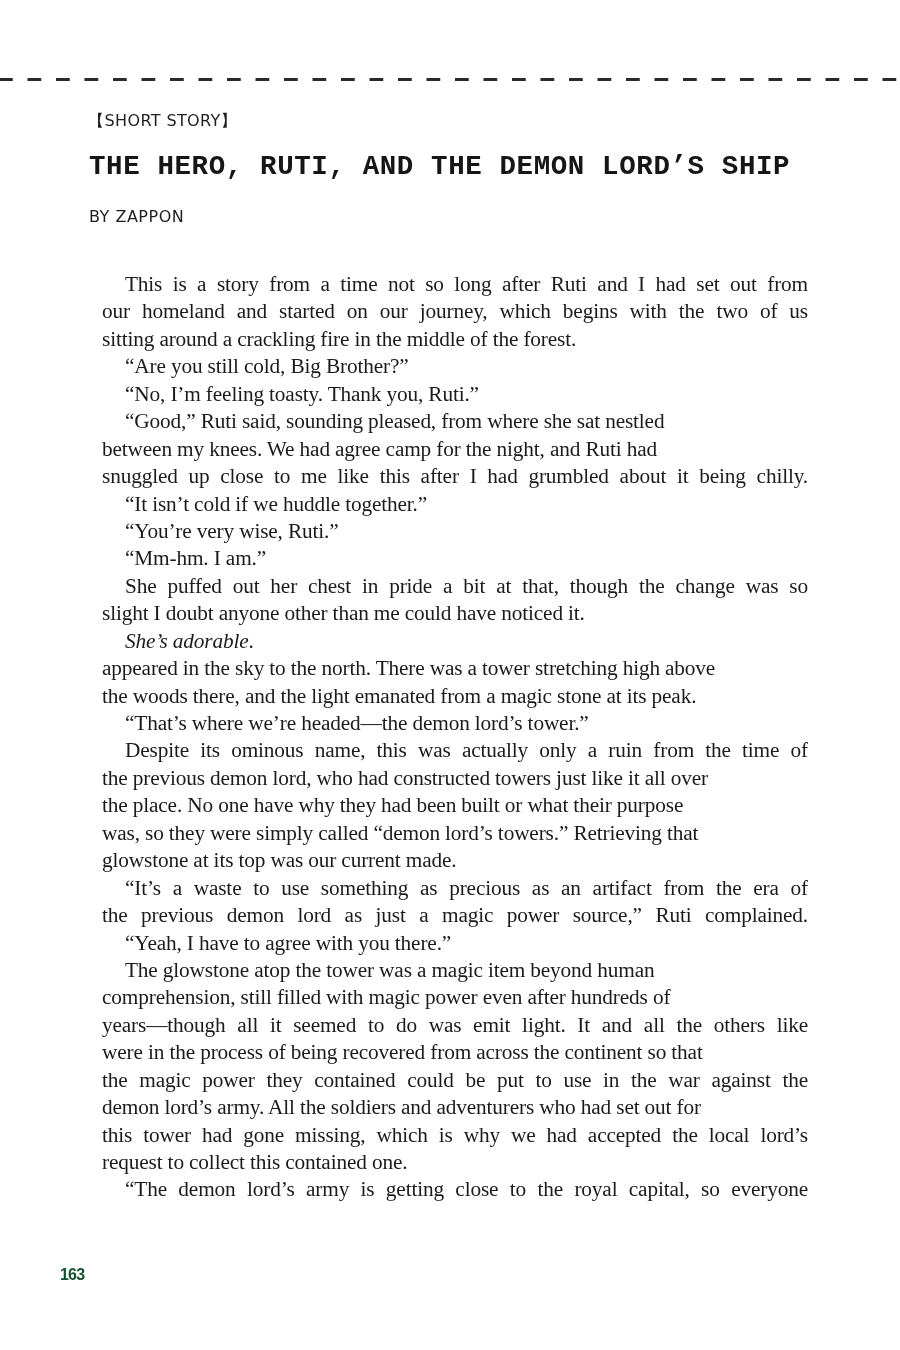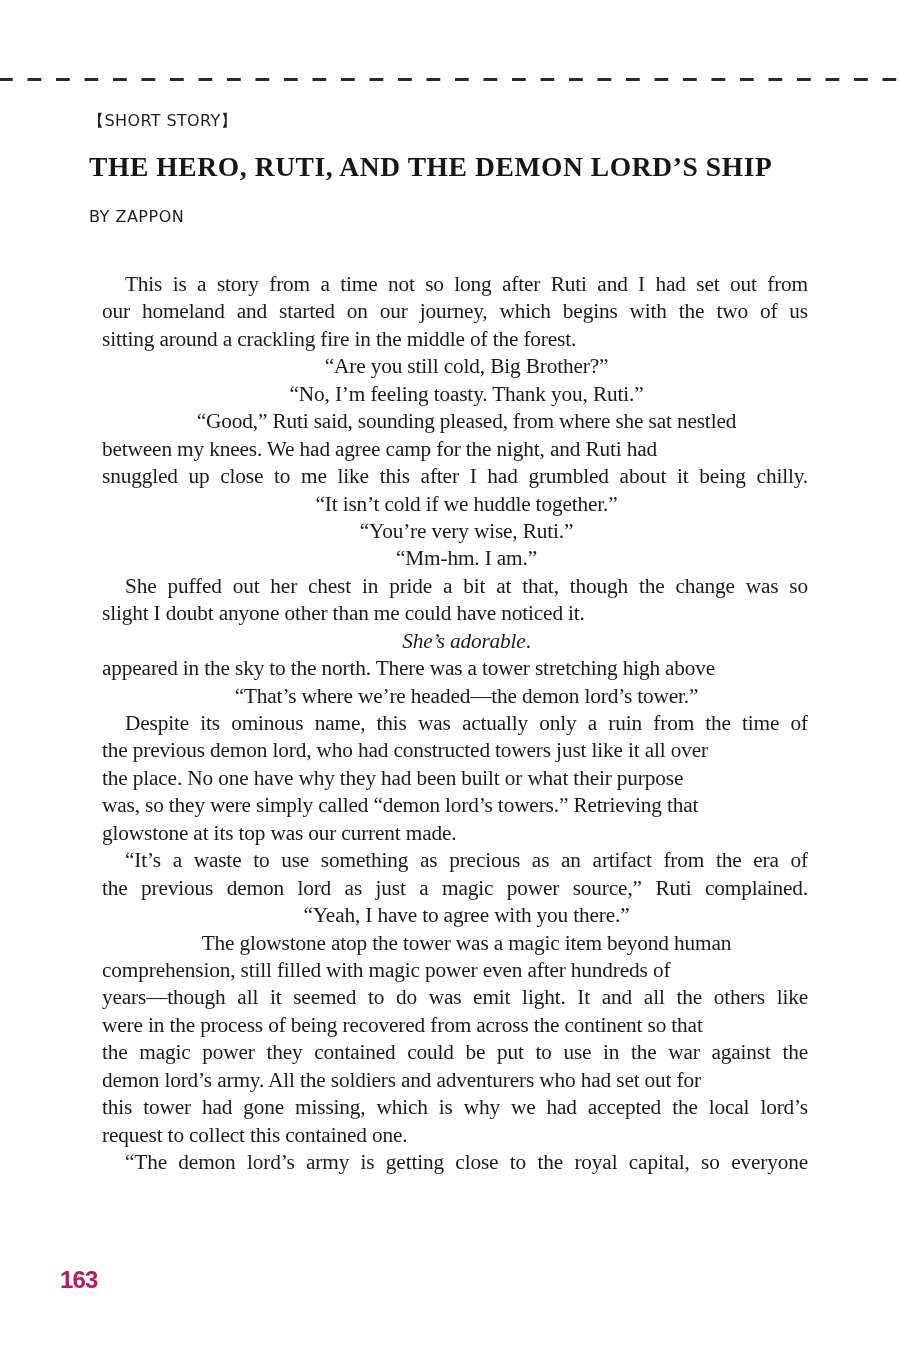--- a/index.html
+++ b/index.html
@@ -9,40 +9,40 @@
     background-image: linear-gradient(to right, #2a2a2a 0, #2a2a2a 14px, transparent 14px, transparent 28.5px);
     background-size: 28.5px 3px; background-repeat: repeat-x; background-position: -1px 0;
   }
   .label {
     position: absolute; left: 88px; top: 111px;
     font-family: "DejaVu Sans", sans-serif; font-size: 16px; letter-spacing: 0.4px;
     color: #1e1e1e;
   }
   .title {
     position: absolute; left: 89px; top: 151px; white-space: nowrap;
-    font-family: Liberation Serif, serif; font-weight: bold; font-size: 27.5px;
+    font-family: Liberation Mono, monospace; font-weight: bold; font-size: 27.5px;
     letter-spacing: 0.6px; color: #161616;
   }
   .author {
     position: absolute; left: 89px; top: 207px;
     font-family: "DejaVu Sans", sans-serif; font-size: 16px; letter-spacing: 0.5px; color: #1e1e1e;
   }
   .body {
     position: absolute; left: 90px; top: 271px; width: 718px;
     font-family: "Liberation Serif", serif; font-size: 21.3px; line-height: 27.45px;
     letter-spacing: -0.15px; color: #1b1b1b;
   }
   .line { display: block; white-space: nowrap; height: 27.45px; margin-left: 12px; }
-  .line.indent { padding-left: 23px; text-align: center; }
+  .line.indent { padding-left: 23px; }
   .line.j { text-align: justify; text-align-last: justify; white-space: normal; overflow: hidden; }
   .line .it { font-style: italic; font-family: Liberation Serif, serif; }
   .page-number {
     position: absolute; left: 60px; top: 1266px;
-    font-family: "Liberation Sans", sans-serif; font-weight: bold; font-size: 24px;
-    letter-spacing: -0.8px; color: #be185d;
+    font-family: "Liberation Sans", sans-serif; font-weight: bold; font-size: 16px;
+    letter-spacing: -0.8px; color: #14532d;
   }
 </style>
 </head>
 <body>
 
 <div class="dash-rule"></div>
 
 <div class="label">【SHORT STORY】</div>
 <div class="title">THE HERO, RUTI, AND THE DEMON LORD’S SHIP</div>
 <div class="author">BY ZAPPON</div>
@@ -56,20 +56,21 @@
     <div class="line indent"><span>“Good,” Ruti said, sounding pleased, from where she sat nestled</span></div>
     <div class="line"><span>between my knees. We had agree camp for the night, and Ruti had</span></div>
     <div class="line j"><span>snuggled up close to me like this after I had grumbled about it being chilly.</span></div>
     <div class="line indent"><span>“It isn’t cold if we huddle together.”</span></div>
     <div class="line indent"><span>“You’re very wise, Ruti.”</span></div>
     <div class="line indent"><span>“Mm-hm. I am.”</span></div>
     <div class="line indent j"><span>She puffed out her chest in pride a bit at that, though the change was so</span></div>
     <div class="line"><span>slight I doubt anyone other than me could have noticed it.</span></div>
     <div class="line indent"><span class="it">She’s adorable</span><span>.</span></div>
     <div class="line"><span>appeared in the sky to the north. There was a tower stretching high above</span></div>
+    <div class="line"><span>the woods there, and the light emanated from a magic stone at its peak.</span></div>
     <div class="line indent"><span>“That’s where we’re headed—the demon lord’s tower.”</span></div>
     <div class="line indent j"><span>Despite its ominous name, this was actually only a ruin from the time of</span></div>
     <div class="line"><span>the previous demon lord, who had constructed towers just like it all over</span></div>
     <div class="line"><span>the place. No one have why they had been built or what their purpose</span></div>
     <div class="line"><span>was, so they were simply called “demon lord’s towers.” Retrieving that</span></div>
     <div class="line"><span>glowstone at its top was our current made.</span></div>
     <div class="line indent j"><span>“It’s a waste to use something as precious as an artifact from the era of</span></div>
     <div class="line j"><span>the previous demon lord as just a magic power source,” Ruti complained.</span></div>
     <div class="line indent"><span>“Yeah, I have to agree with you there.”</span></div>
     <div class="line indent"><span>The glowstone atop the tower was a magic item beyond human</span></div>

